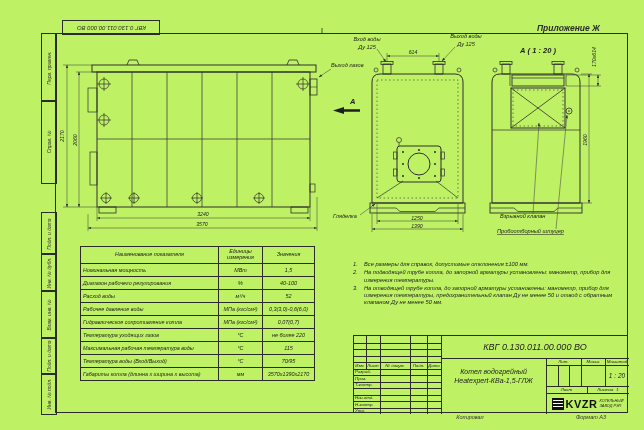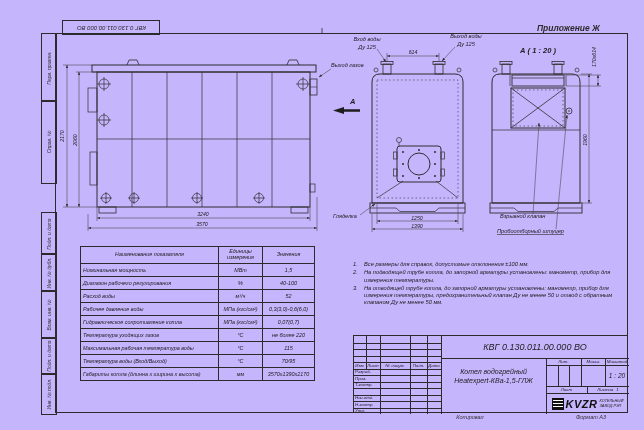--- a/index.html
+++ b/index.html
@@ -1,16 +1,16 @@
 <!DOCTYPE html>
 <html><head>
 <meta charset="utf-8">
 <style>
   html,body{margin:0;padding:0;background:#e8e8e6;}
-  .page{position:relative;width:644px;height:430px;background:#c4b5fd;overflow:hidden;
+  .page{position:relative;width:644px;height:430px;background:#bef264;overflow:hidden;
         font-family:"Liberation Sans",sans-serif;color:#2b2b2b;}
   .frame{position:absolute;left:55px;top:33px;width:571px;height:378px;border:1.4px solid #2b2b2b;}
   .vcell{position:absolute;left:41px;width:14px;border:0.8px solid #2b2b2b;
          display:flex;align-items:center;justify-content:center;}
   .vcell span{transform:rotate(-90deg);white-space:nowrap;font-size:5px;font-style:italic;color:#333;}
   .docbox{position:absolute;left:62px;top:20px;width:96px;height:13px;border:0.9px solid #2b2b2b;
           display:flex;align-items:center;justify-content:center;}
   .docbox span{transform:rotate(180deg);font-size:6px;font-style:italic;white-space:nowrap;}
   .appendix{position:absolute;left:495px;top:23px;width:105px;text-align:right;
             font-size:8.5px;font-style:italic;font-weight:bold;}
@@ -32,21 +32,21 @@
   .tb .vl,.tb .hl{position:absolute;background:#2b2b2b;}
   .tb .vl{width:1px;} .tb .hl{height:1px;}
   .tb .t{position:absolute;font-size:4.4px;font-style:italic;color:#222;display:flex;
          align-items:center;justify-content:center;overflow:hidden;white-space:nowrap;}
   .tb .docnum{font-size:9px;font-style:italic;}
   .tb .pname{flex-direction:column;font-size:7px;font-style:italic;line-height:1.35;white-space:normal;text-align:center;}
   .tb .scale{font-size:6.5px;font-style:italic;}
   .logo{position:absolute;display:flex;align-items:center;justify-content:center;gap:2px;}
   .logo .mark{width:10px;height:10px;background:
       repeating-linear-gradient(0deg,#111 0 2px,#fbfbf8 2px 3px);border:1px solid #111;}
-  .logo .kv{font-weight:bold;font-size:11px;letter-spacing:0.5px;color:#111;font-style:italic;}
+  .logo .kv{font-weight:bold;font-size:11px;letter-spacing:0.5px;color:#111;}
   .logo .sub{font-size:3.8px;line-height:1.2;color:#222;font-style:italic;}
   svg text{font-family:"Liberation Sans",sans-serif;}
   .dtxt{font-size:5.2px;font-style:italic;fill:#222;}
   .ltxt{font-size:5.6px;font-style:italic;fill:#222;}
   .vtitle{font-size:7.5px;font-style:italic;font-weight:bold;fill:#1e1e1e;}
 </style>
 </head>
 <body>
 
 <div class="page">

